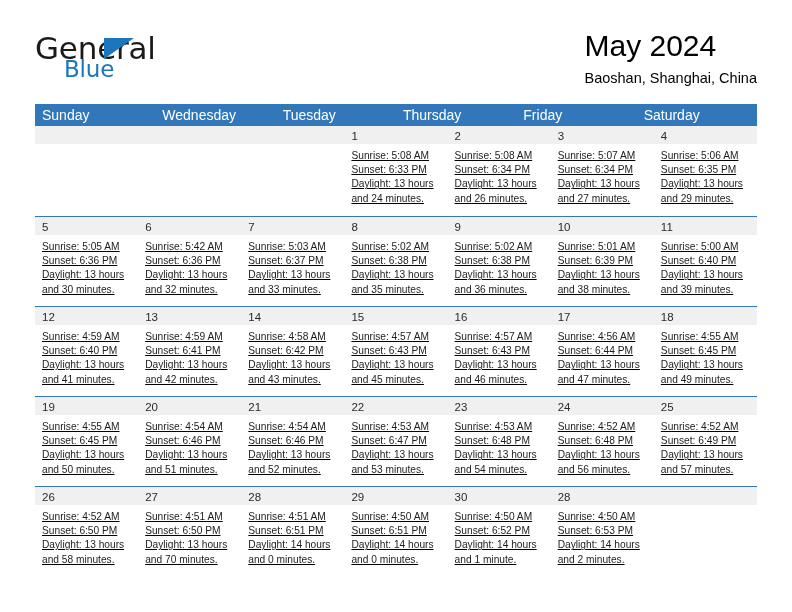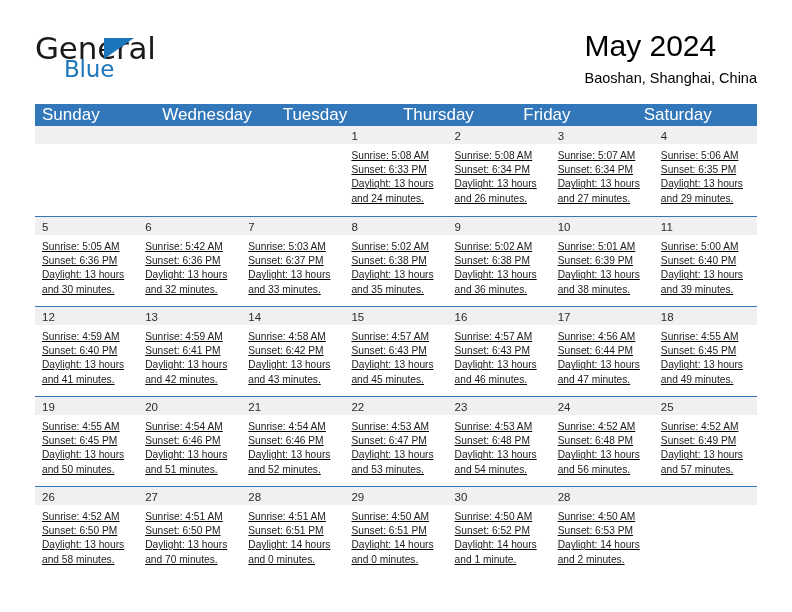--- a/index.html
+++ b/index.html
@@ -102,21 +102,21 @@
   }
 
   .dow-row {
     display: flex;
     background: #3277b9;
     height: 22px;
   }
   .dow-cell {
     flex: 1 1 0;
     color: #ffffff;
-    font-size: 17px;
+    font-size: 14px;
     line-height: 22px;
     padding-left: 7px;
     box-sizing: border-box;
     white-space: nowrap;
     overflow: hidden;
   }
 
   .week-row {
     display: flex;
     height: 90px;

